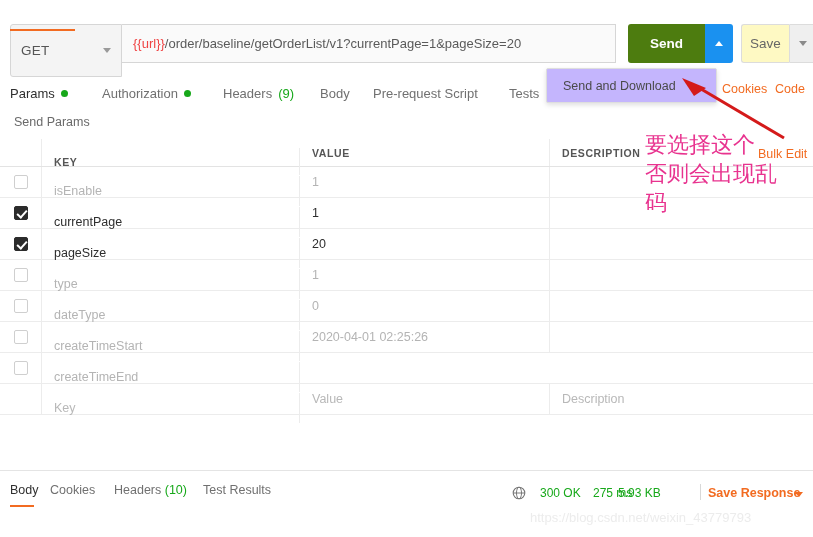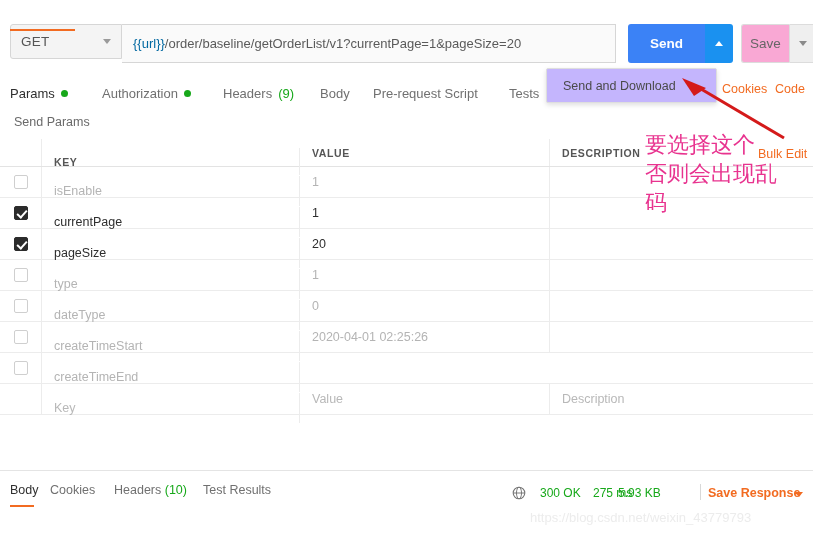--- a/index.html
+++ b/index.html
@@ -7,55 +7,55 @@
     width: 813px; height: 537px;
     background: #ffffff;
     font-family: "Liberation Sans", "DejaVu Sans", sans-serif;
     overflow: hidden;
   }
   #app { position: relative; width: 813px; height: 537px; background:#fff; }
 
   
   .urlbar { position:absolute; left:10px; top:24px; width:735px; height:39px; }
   .method-box {
-    position:absolute; left:0; top:0; width:112px; height:35px;
+    position:absolute; left:0; top:0; width:112px; height:53px;
     border:1px solid #d6d6d6; border-radius:3px 0 0 3px; background:#f4f4f4;
     display:flex; align-items:center; padding:0 10px;
   }
   .method-label { font-size:13.5px; color:#555; letter-spacing:.3px; }
   .method-caret {
     margin-left:auto; width:0; height:0;
     border-left:4.5px solid transparent; border-right:4.5px solid transparent;
     border-top:5px solid #9a9a9a;
   }
   .url-input {
     position:absolute; left:112px; top:0; width:494px; height:39px;
     border:1px solid #d6d6d6; border-left:none; background:#fafafa;
     display:flex; align-items:center; padding:0 11px; overflow:hidden; white-space:nowrap;
   }
   .url-text { font-size:13px; color:#5a5a5a; }
-  .url-var { color:#0369a1; }
+  .url-var { color:#ef4444; }
 
   .send-btn {
     position:absolute; left:618px; top:0; width:77px; height:39px;
-    background:#3b82f6; border-radius:3px 0 0 3px;
+    background:#4d7c0f; border-radius:3px 0 0 3px;
     display:flex; align-items:center; justify-content:center;
     color:#fff; font-size:13.5px; font-weight:bold; cursor:pointer;
   }
   .send-caret-btn {
     position:absolute; left:695px; top:0; width:28px; height:39px;
     background:#1a91f0; border-radius:0 3px 3px 0;
     display:flex; align-items:center; justify-content:center; cursor:pointer;
   }
   .caret-up { width:0;height:0; border-left:4.5px solid transparent;
     border-right:4.5px solid transparent; border-bottom:5px solid #fff; }
 
   .save-btn {
     position:absolute; left:731px; top:0; width:48px; height:39px;
-    background:#f9a8d4; border:1px solid #dcdcdc; border-right:none;
+    background:#fef9c3; border:1px solid #dcdcdc; border-right:none;
     border-radius:3px 0 0 3px; display:flex;align-items:center;justify-content:center;
     color:#666; font-size:13.5px; cursor:pointer;
   }
   .save-caret-btn {
     position:absolute; left:779px; top:0; width:27px; height:39px;
     background:#efefef; border:1px solid #dcdcdc;
     border-radius:0 3px 3px 0; display:flex;align-items:center;justify-content:center; cursor:pointer;
   }
   .caret-dn { width:0;height:0; border-left:4.5px solid transparent;
     border-right:4.5px solid transparent; border-top:5px solid #8a8a8a; }

